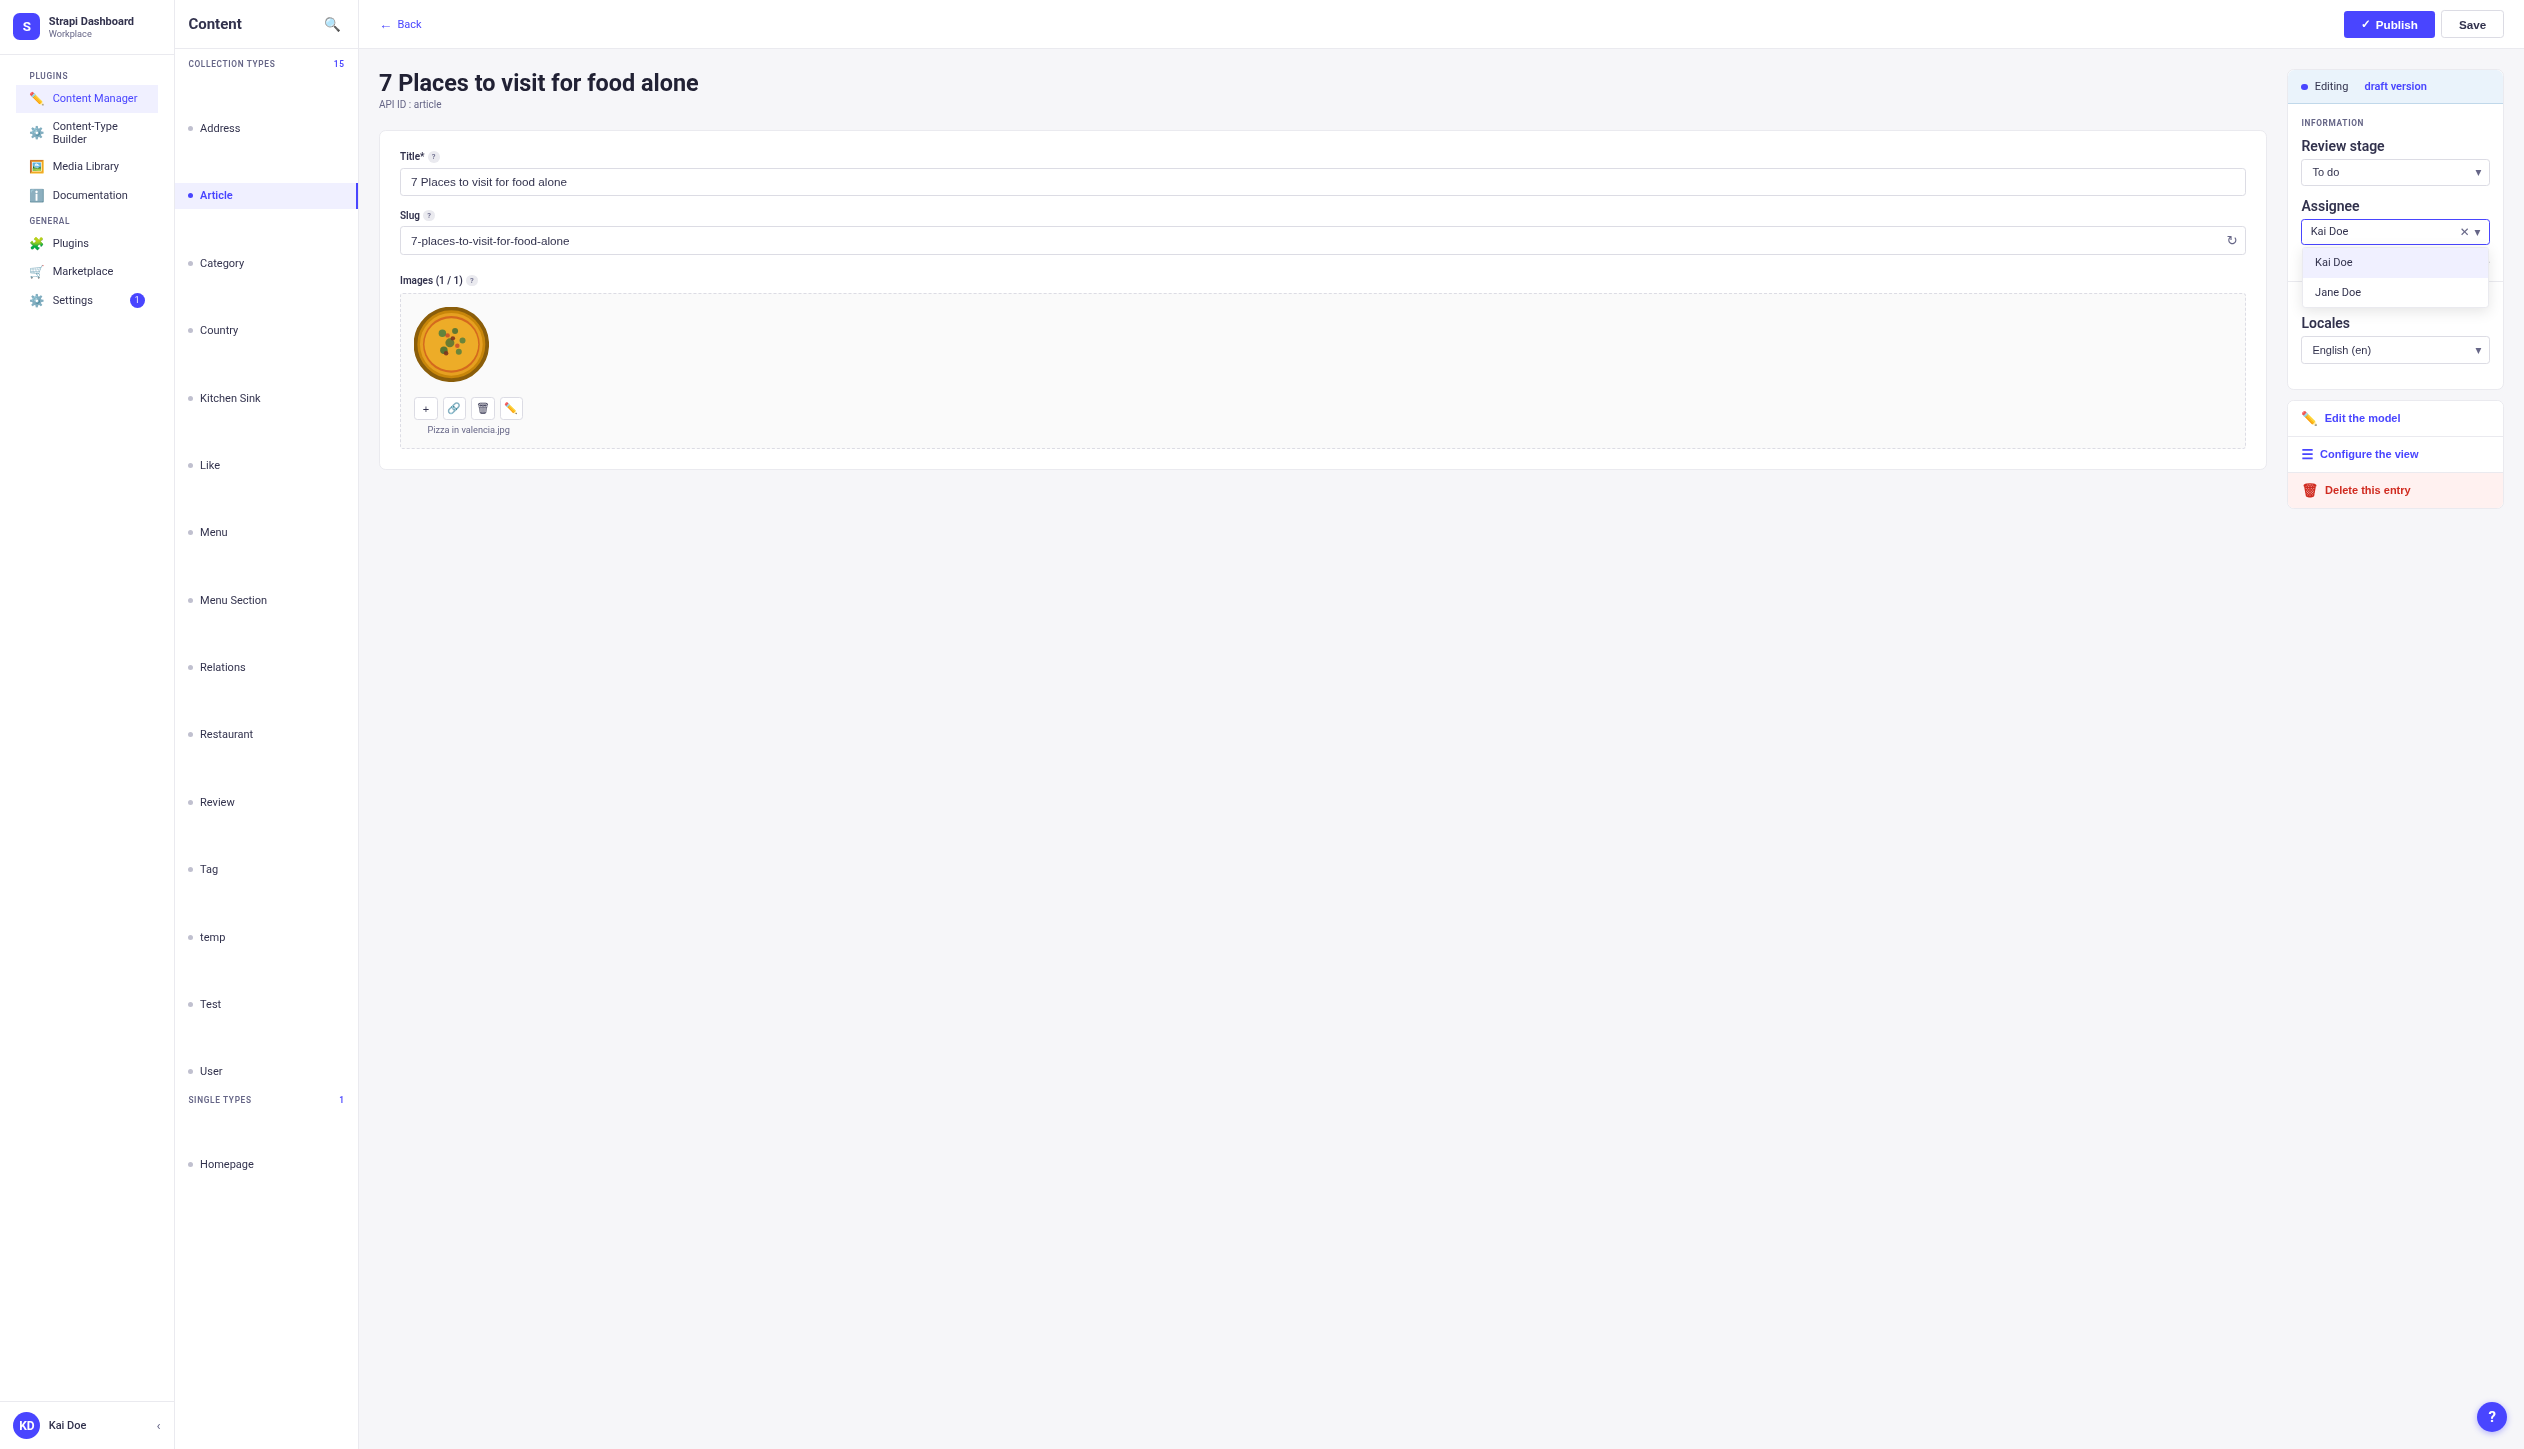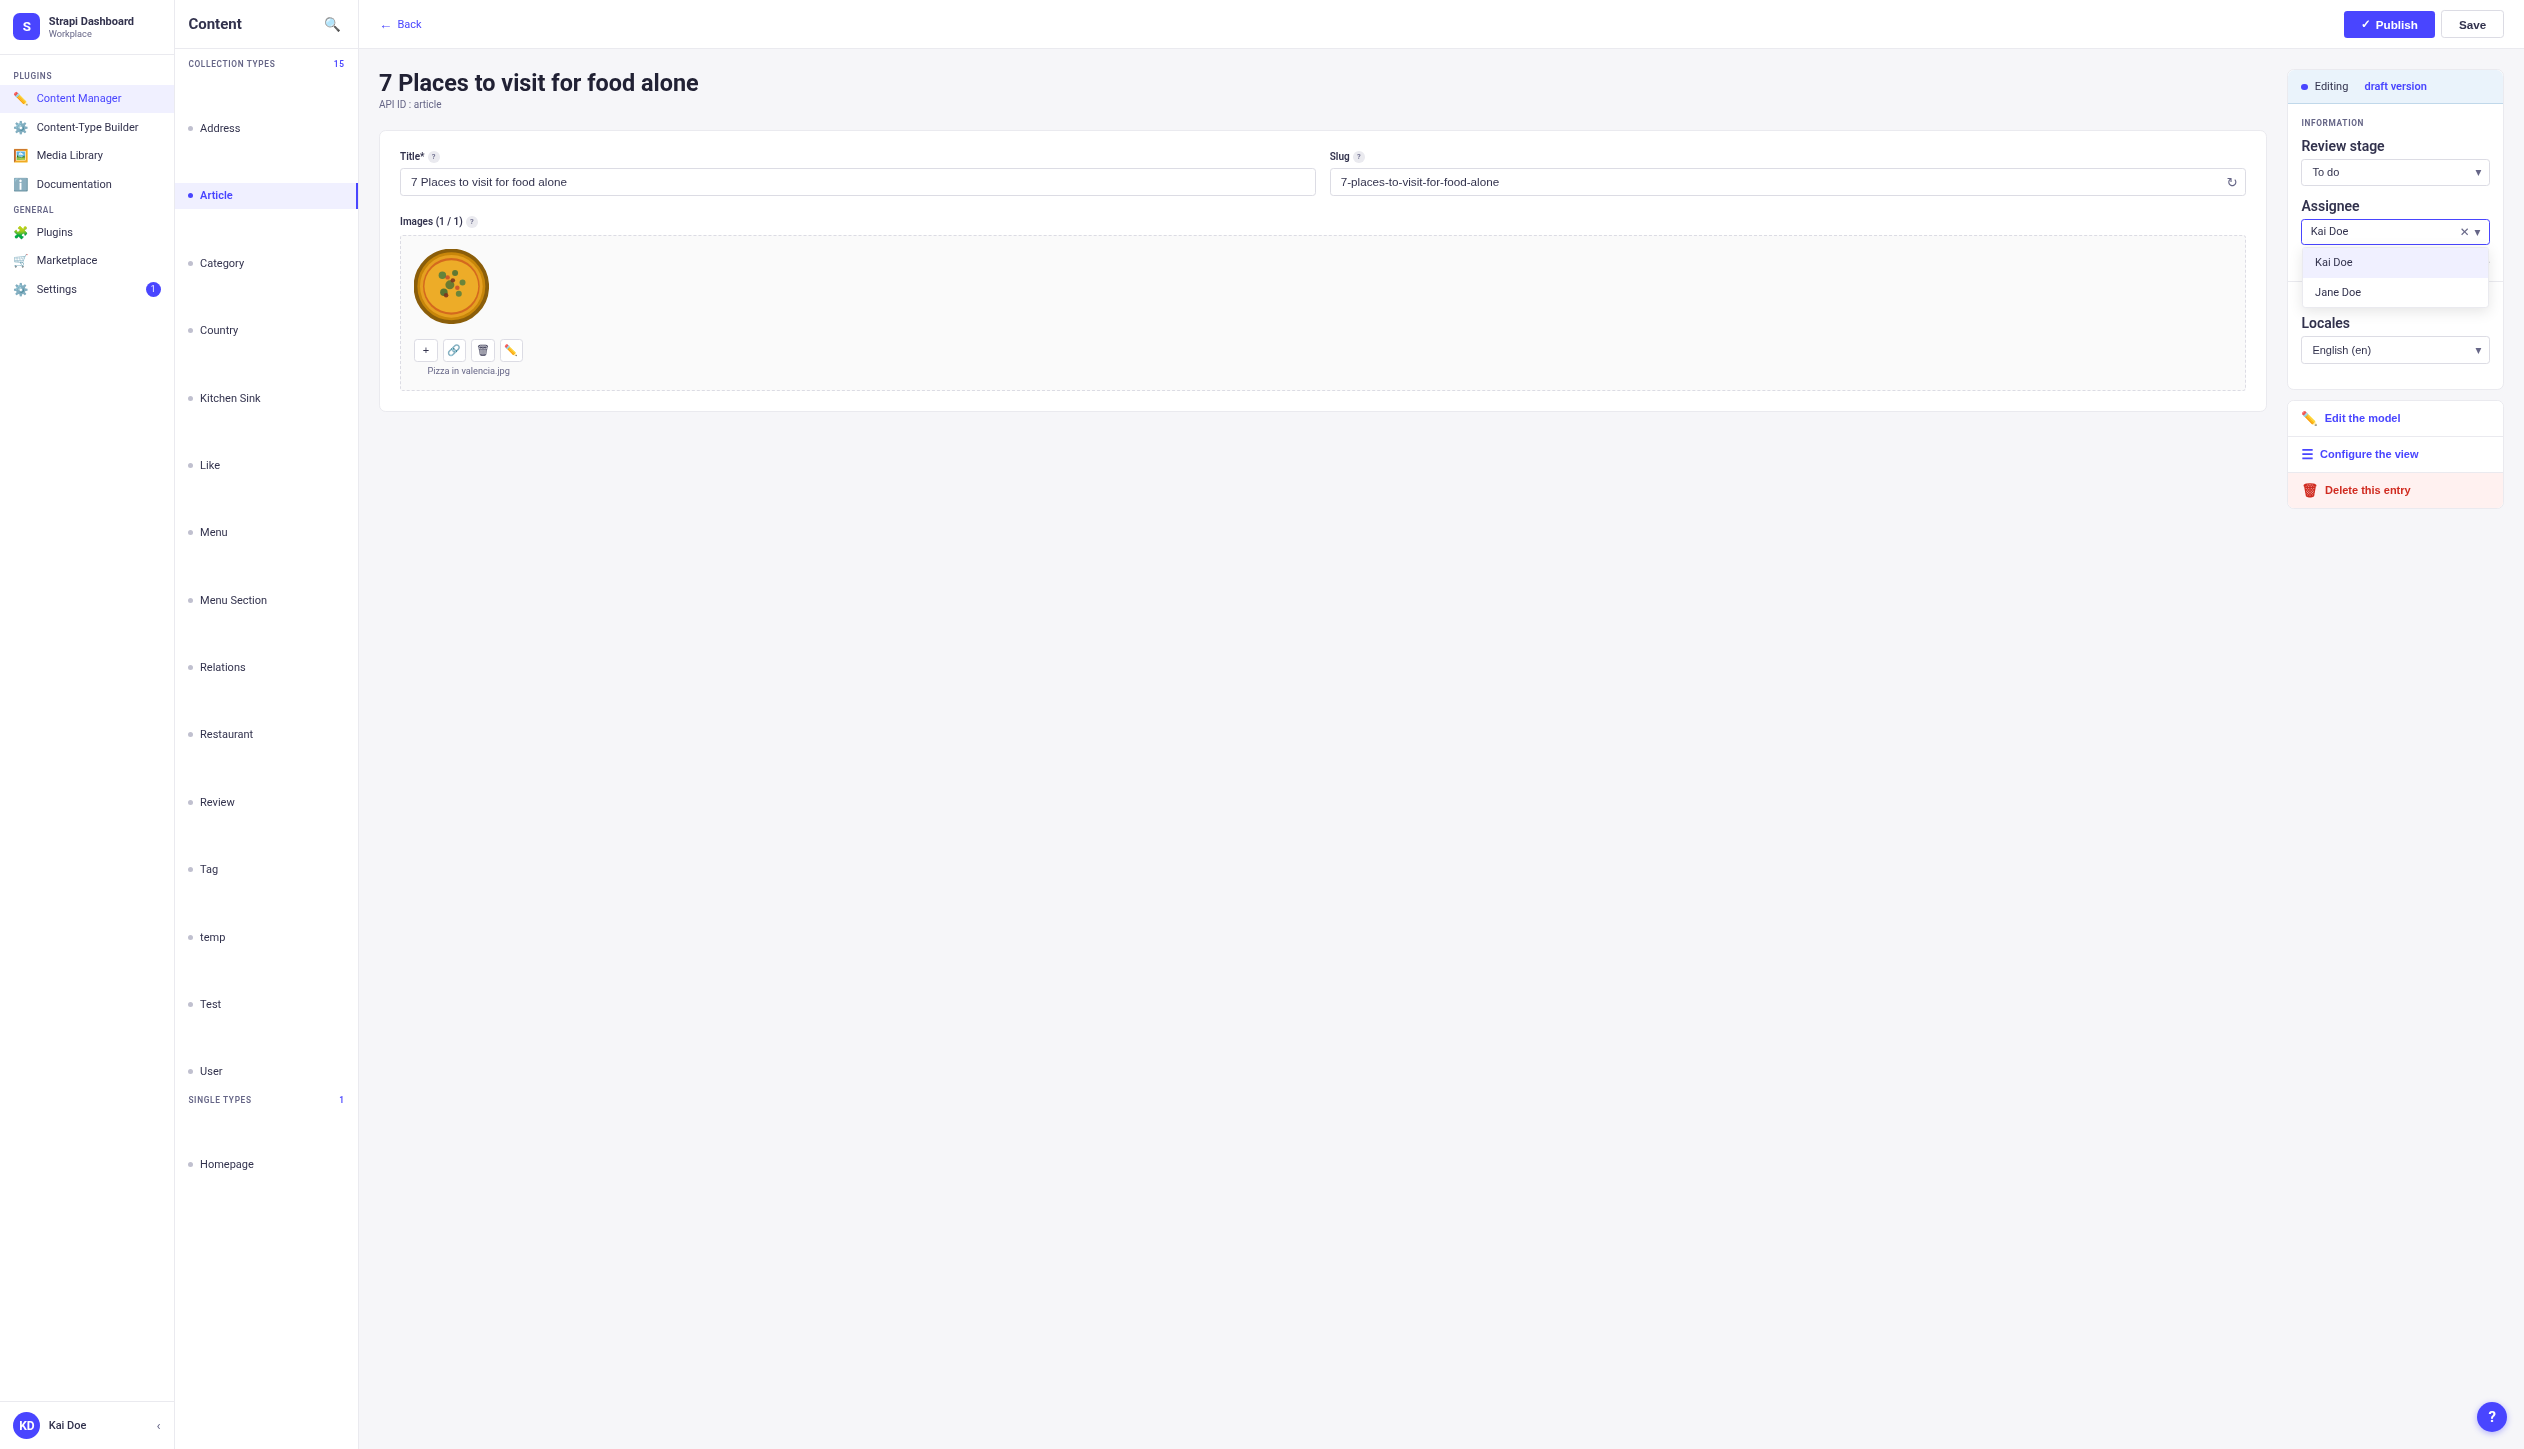--- a/index.html
+++ b/index.html
@@ -24,21 +24,21 @@
     }
     .sidebar-logo {
       width: 27px; height: 27px;
       background: #4945ff;
       border-radius: 6.7px;
       display: flex; align-items: center; justify-content: center;
       color: #fff; font-size: 13.4px; font-weight: bold;
     }
     .sidebar-title { font-weight: 700; font-size: 11px; line-height: 1.2; }
     .sidebar-subtitle { font-size: 9.2px; color: #666687; }
-    .sidebar-nav { flex: 1; padding: 10px 0; overflow-y: auto; }
+    .sidebar-nav { flex: 1; padding: 10px 16px; overflow-y: auto; }
     .nav-section-label { font-size: 8.3px; font-weight: 600; color: #666687; letter-spacing: 0.08em; padding: 6.7px 13.4px 3.3px; text-transform: uppercase; }
     .nav-item {
       display: flex; align-items: center; gap: 8.3px;
       padding: 6.7px 13.4px; cursor: pointer; font-size: 11px; color: #32324d;
     }
     .nav-item.active { background: #f0f0ff; color: #4945ff; }
     .nav-item-icon { width: 15px; height: 15px; display: flex; align-items: center; justify-content: center; font-size: 12.5px; }
     .nav-item-badge {
       margin-left: auto;
       background: #4945ff; color: #fff;
@@ -126,21 +126,21 @@
 
     
     .content-area { flex: 1; }
     .page-header { margin-bottom: 20px; display: flex; align-items: flex-start; justify-content: space-between; }
     .content-card {
       background: #fff;
       border-radius: 6.7px;
       border: 0.8px solid #eaeaef;
       padding: 20px;
     }
-    .form-row { display: flex; gap: 13.4px; margin-bottom: 20px; }
+    .form-row { display: flex; gap: 13.4px; margin-bottom: 20px; flex-direction: column; }
     .form-group { display: flex; flex-direction: column; gap: 5px; flex: 1; }
     .form-label { font-size: 10px; font-weight: 600; color: #32324d; display: flex; align-items: center; gap: 3.3px; }
     .info-icon { width: 11.7px; height: 11.7px; border-radius: 50%; background: #eaeaef; display: inline-flex; align-items: center; justify-content: center; font-size: 7.5px; color: #666687; cursor: pointer; }
     .form-input {
       border: 0.8px solid #dcdce4; border-radius: 3.3px;
       padding: 6.7px 10px; font-size: 11.7px; color: #32324d;
       background: #fff; outline: none;
     }
     .form-input-with-icon { position: relative; }
     .form-input-with-icon input { padding-right: 30px; width: 100%; }

